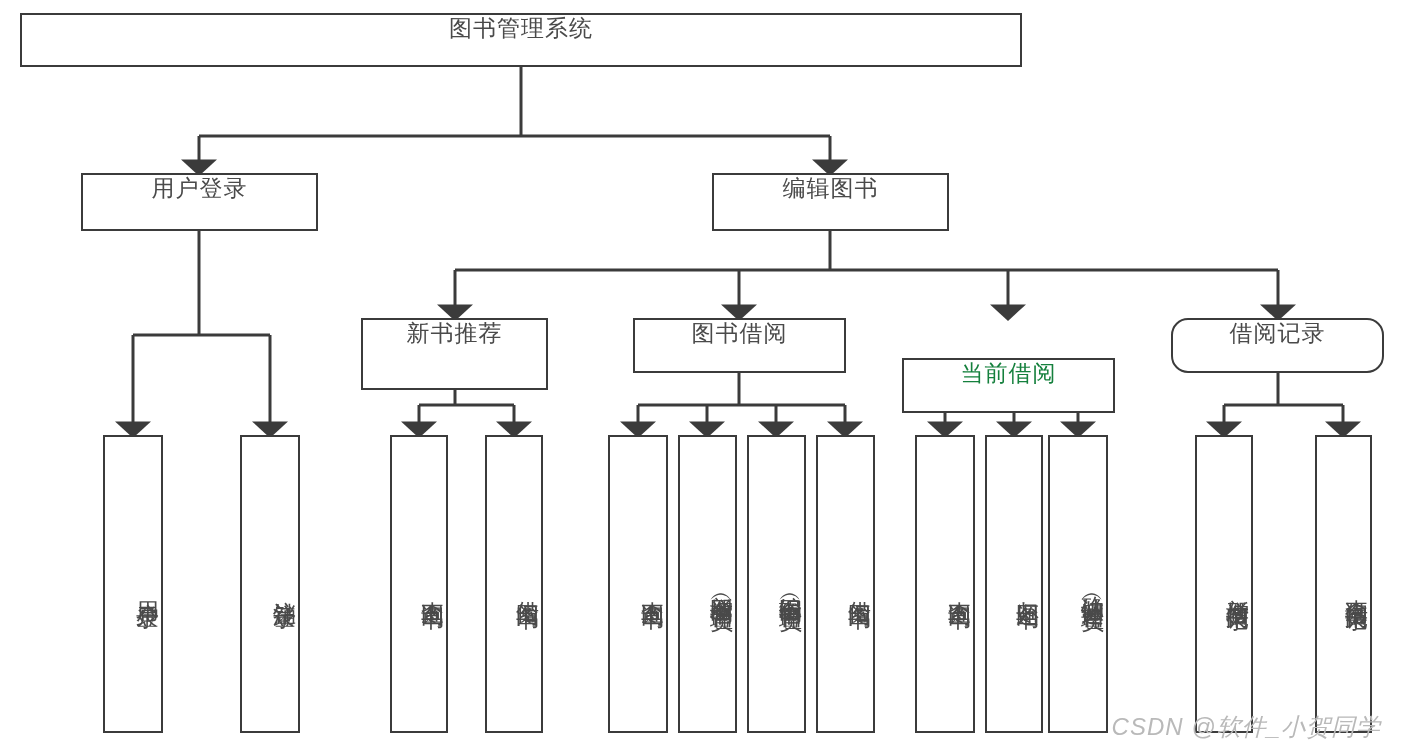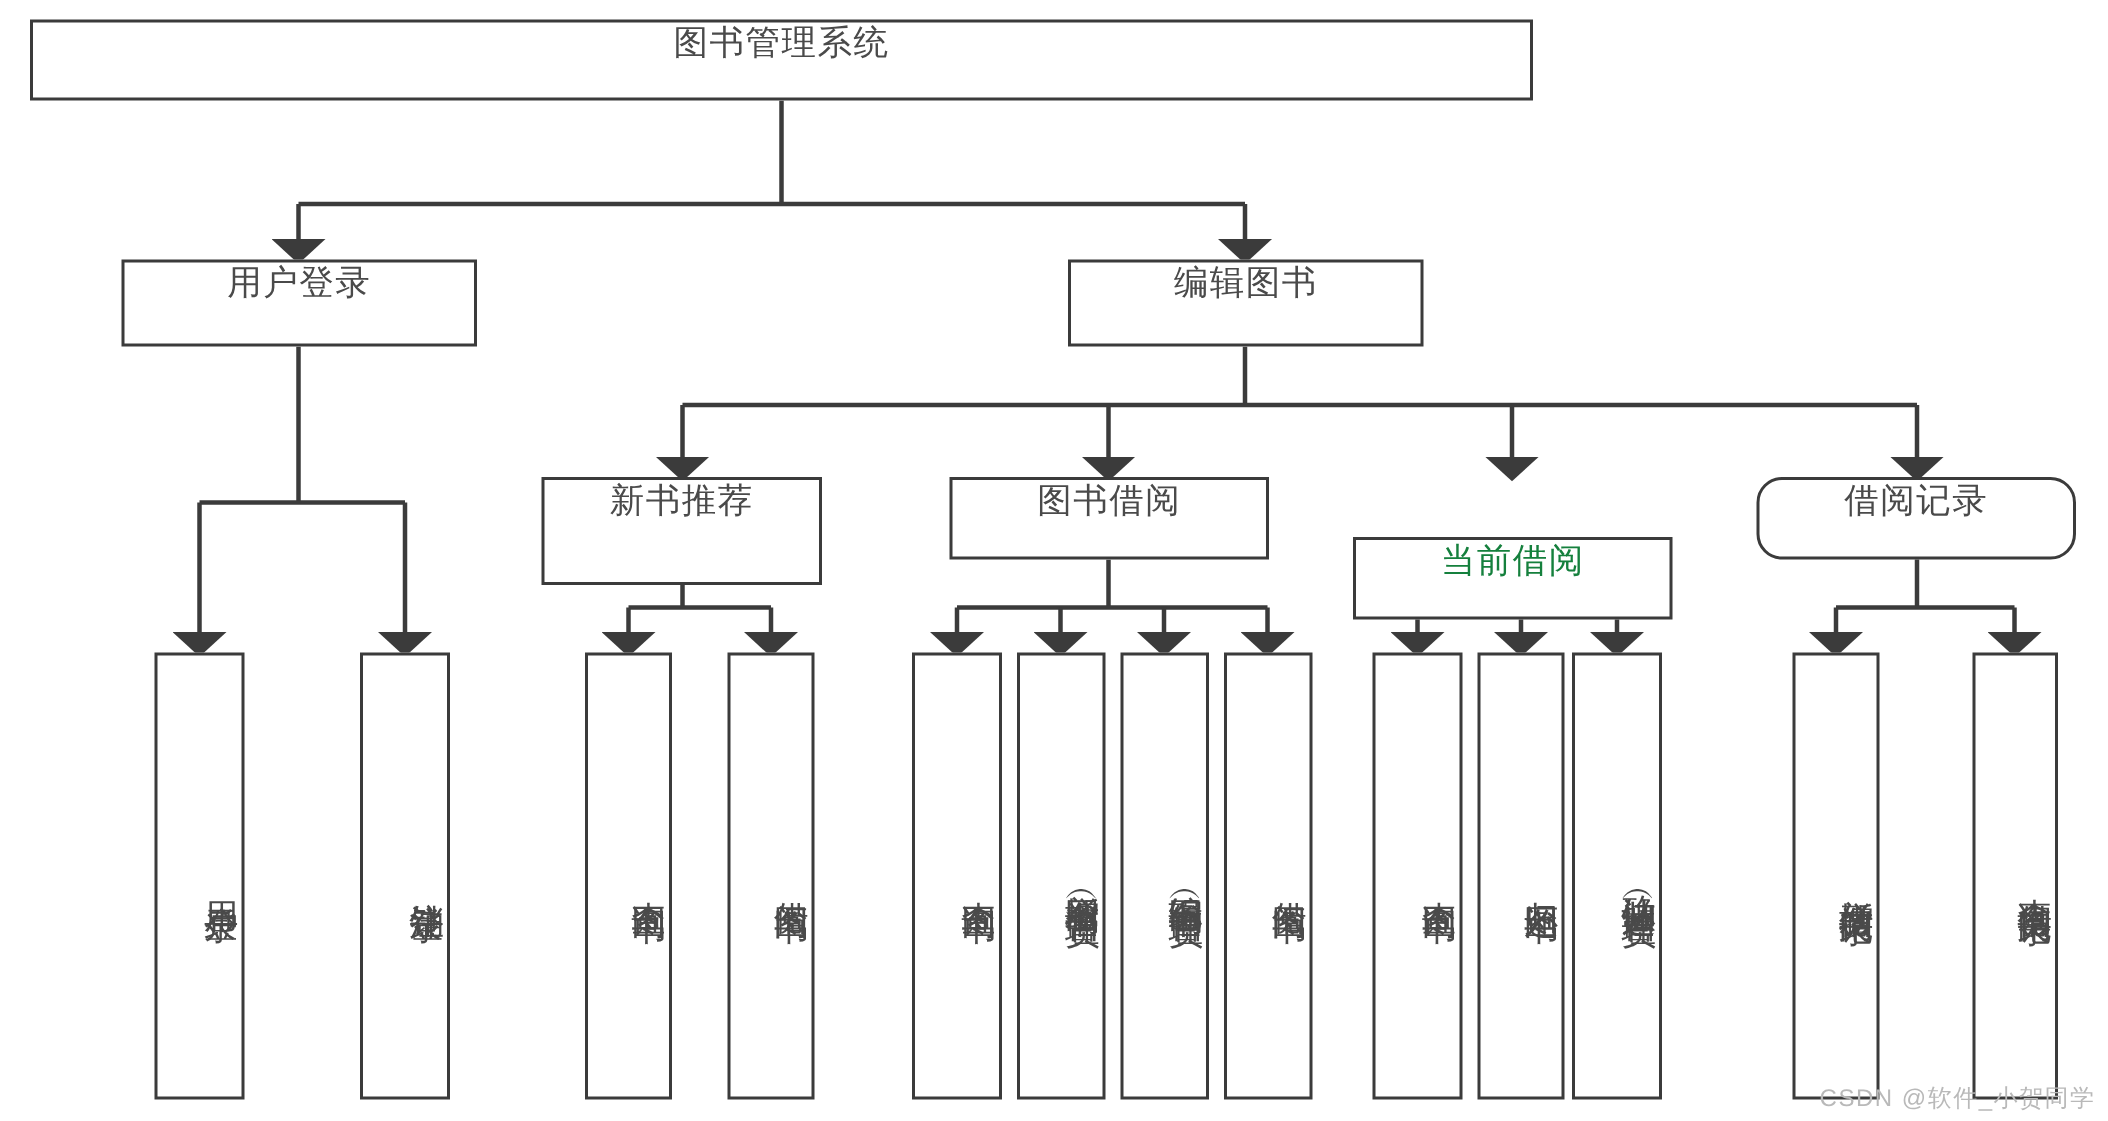--- a/index.html
+++ b/index.html
@@ -57,26 +57,27 @@
     white-space: normal;
   }
   #root-node {
     left: 20px;
     top: 13px;
     width: 1002px;
     height: 54px;
   }
   .watermark {
     position: absolute;
-    right: 8px;
+    right: 24px;
     bottom: 4px;
-    font-size: 16px;
+    font-size: 24px;
     color: #b9b9b9;
     letter-spacing: 1px;
     white-space: nowrap;
+    font-style: italic;
   }
 </style>
 </head>
 <body>
 
 <div id="canvas" style="background: rgb(255, 255, 255);">
 
   <svg class="wires" viewBox="0 0 1405 747" xmlns="http://www.w3.org/2000/svg">
     <defs>
       <marker id="arrow" markerWidth="10" markerHeight="12" refX="2.2" refY="6" orient="auto" markerUnits="strokeWidth">

